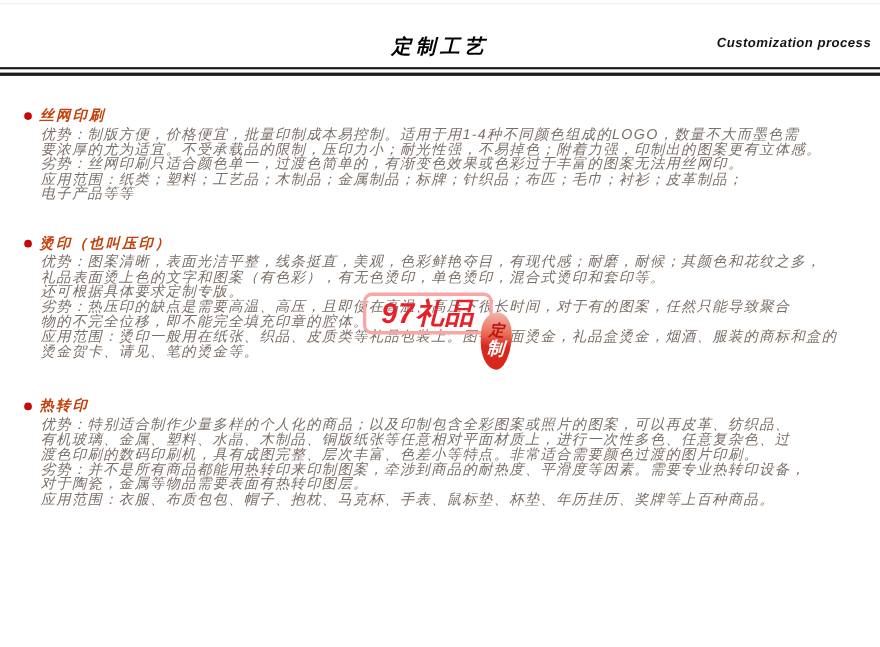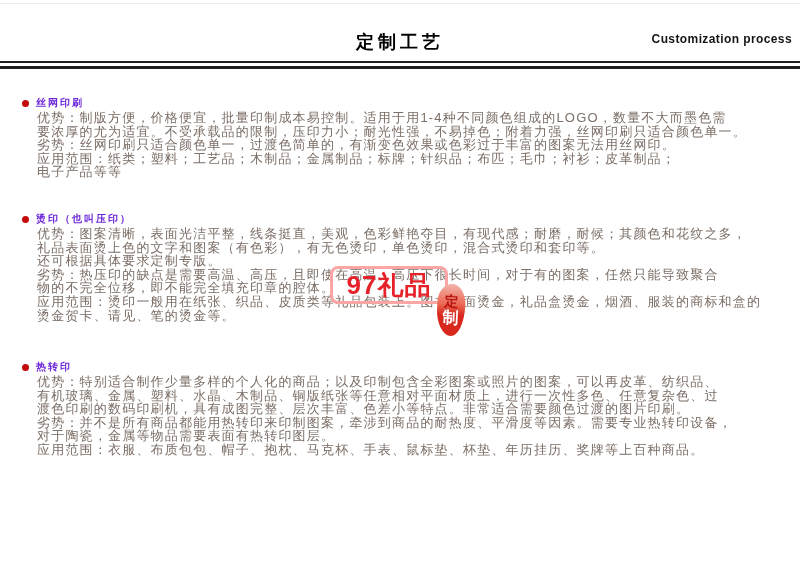--- a/index.html
+++ b/index.html
@@ -1,18 +1,19 @@
 <!DOCTYPE html>
 <html><head>
 <meta charset="utf-8">
 <style>
   html,body{margin:0;padding:0;background:#ffffff;}
   #page{
     position:relative;width:800px;height:588px;overflow:hidden;background:#ffffff;
     font-family:"Liberation Sans","DejaVu Sans",sans-serif;
+    font-style:italic;
   }
   .top-edge-line{position:absolute;top:3px;left:0;width:100%;height:1px;background:#ededed;}
   .doc-title{
     position:absolute;top:30px;left:0;width:100%;text-align:center;
     font-size:18px;font-weight:bold;color:#000;letter-spacing:4px;
   }
   .doc-subtitle{
     position:absolute;top:32px;right:8px;
     font-size:12px;font-weight:bold;color:#151515;letter-spacing:0.4px;
   }
@@ -23,21 +24,21 @@
   .section{position:absolute;left:22px;right:6px;}
   #section-1{top:96px}
   #section-2{top:212px}
   #section-3{top:360px}
   #section-4{top:507px}
   .section-heading{display:flex;align-items:center;}
   .bullet{
     width:7px;height:7px;border-radius:50%;background:#c40a0a;flex:0 0 auto;margin-right:7px;
   }
   .heading-text{
-    font-size:10px;font-weight:bold;color:#6d28d9;letter-spacing:2px;white-space:nowrap;
+    font-size:13px;font-weight:bold;color:#c2410c;letter-spacing:2px;white-space:nowrap;
   }
   .section-body{margin:1px 0 0 15px;}
   .bline{
     font-size:13px;line-height:13.6px;color:#7b6e66;letter-spacing:1.2px;
     white-space:nowrap;overflow:hidden;
   }
   
   .wm-box{
     position:absolute;top:266px;left:330px;width:112px;height:32px;
     border:3px solid #fca5a5;border-radius:8px;background:transparent;
@@ -73,21 +74,21 @@
   <div class="doc-subtitle">Customization process</div>
   <div class="header-rule"></div>
 
   <div class="section" id="section-1">
     <div class="section-heading">
       <span class="bullet"></span>
       <span class="heading-text">丝网印刷</span>
     </div>
     <div class="section-body">
       <div class="bline">优势：制版方便，价格便宜，批量印制成本易控制。适用于用1-4种不同颜色组成的LOGO，数量不大而墨色需</div>
-      <div class="bline">要浓厚的尤为适宜。不受承载品的限制，压印力小；耐光性强，不易掉色；附着力强，丝网印刷只适合颜色单一。</div>
+      <div class="bline">要浓厚的尤为适宜。不受承载品的限制，压印力小；耐光性强，不易掉色；附着力强，印制出的图案更有立体感。</div>
       <div class="bline">劣势：丝网印刷只适合颜色单一，过渡色简单的，有渐变色效果或色彩过于丰富的图案无法用丝网印。</div>
       <div class="bline">应用范围：纸类；塑料；工艺品；木制品；金属制品；标牌；针织品；布匹；毛巾；衬衫；皮革制品；</div>
       <div class="bline">电子产品等等</div>
     </div>
   </div>
 
   <div class="section" id="section-2">
     <div class="section-heading">
       <span class="bullet"></span>
       <span class="heading-text">烫印（也叫压印）</span>

